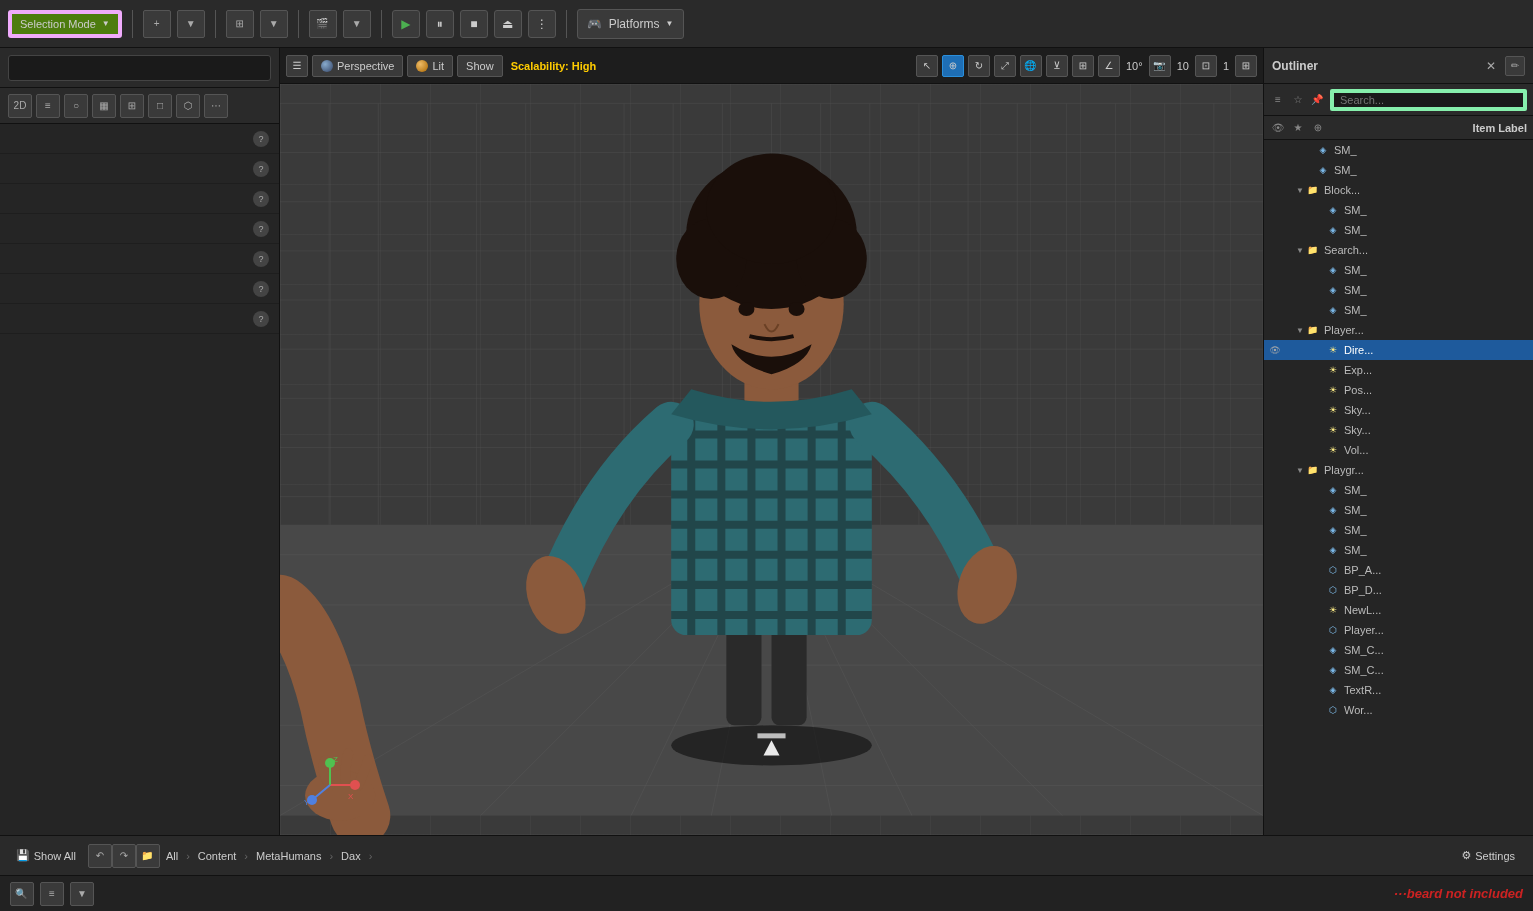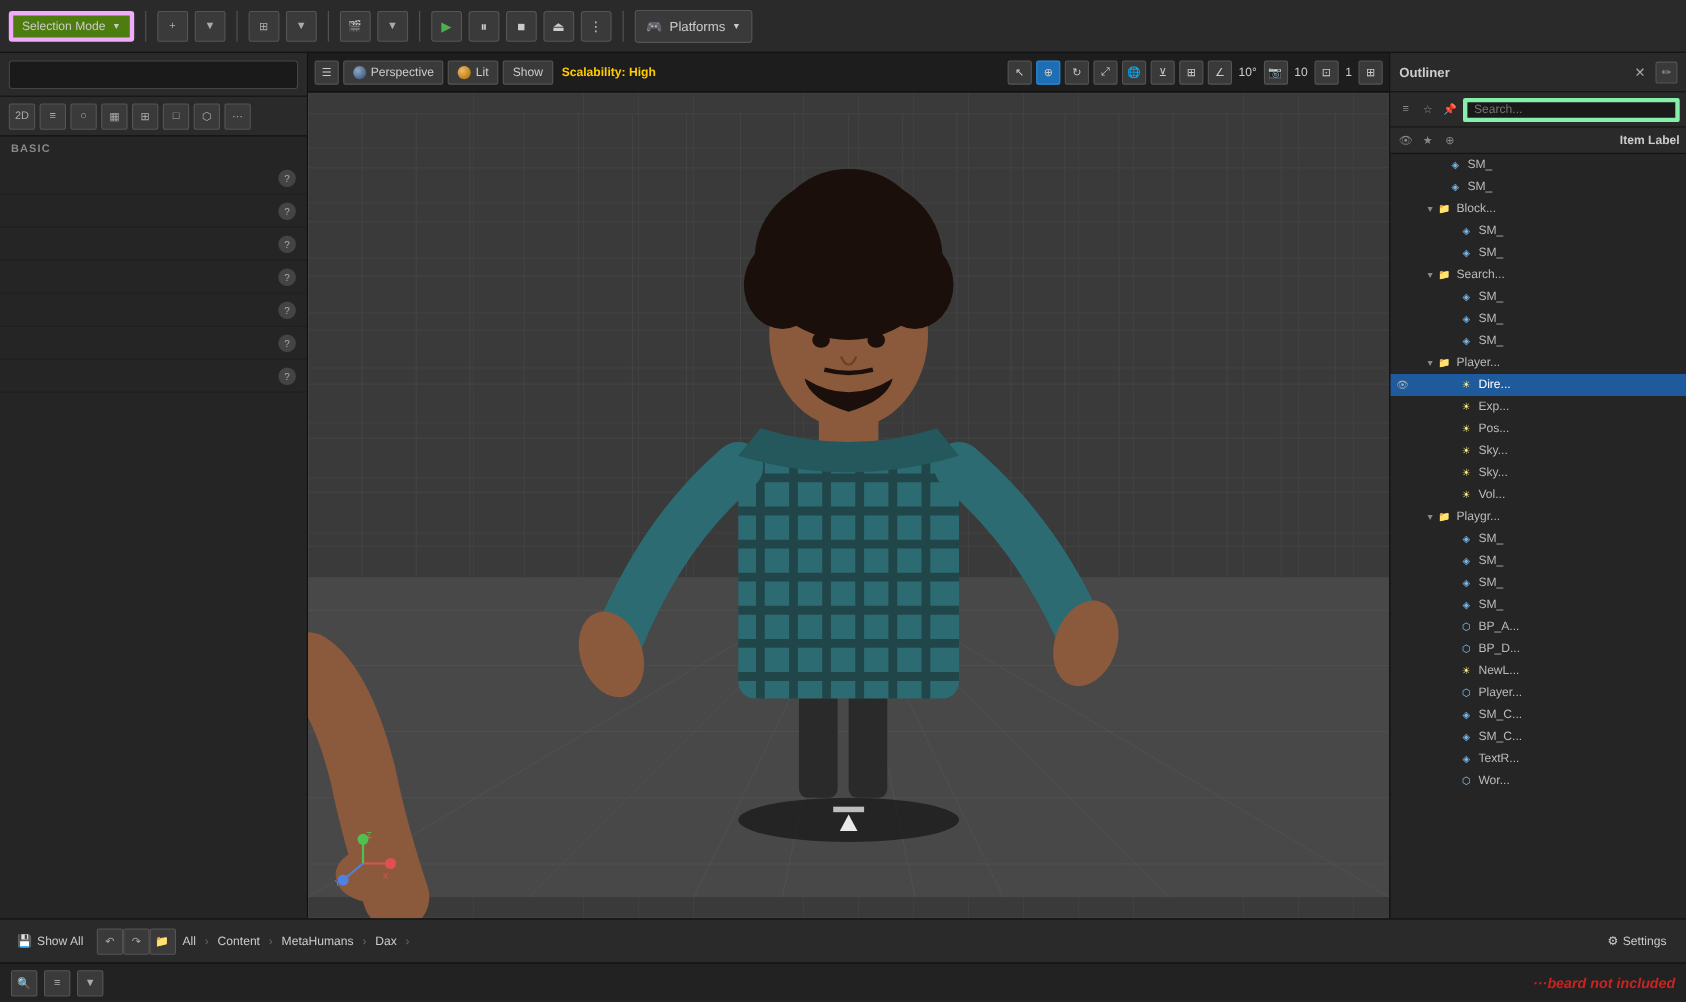--- a/index.html
+++ b/index.html
@@ -531,21 +531,20 @@
     <div class="left-panel-icons">
       <div class="panel-icon-btn">2D</div>
       <div class="panel-icon-btn">≡</div>
       <div class="panel-icon-btn">○</div>
       <div class="panel-icon-btn">▦</div>
       <div class="panel-icon-btn">⊞</div>
       <div class="panel-icon-btn">□</div>
       <div class="panel-icon-btn">⬡</div>
       <div class="panel-icon-btn">⋯</div>
     </div>
-    <div class="section-header">BASIC</div>
     <div class="panel-item">
       <span class="panel-item-label"></span>
       <div class="help-icon">?</div>
     </div>
     <div class="panel-item">
       <span class="panel-item-label"></span>
       <div class="help-icon">?</div>
     </div>
     <div class="panel-item">
       <span class="panel-item-label"></span>

